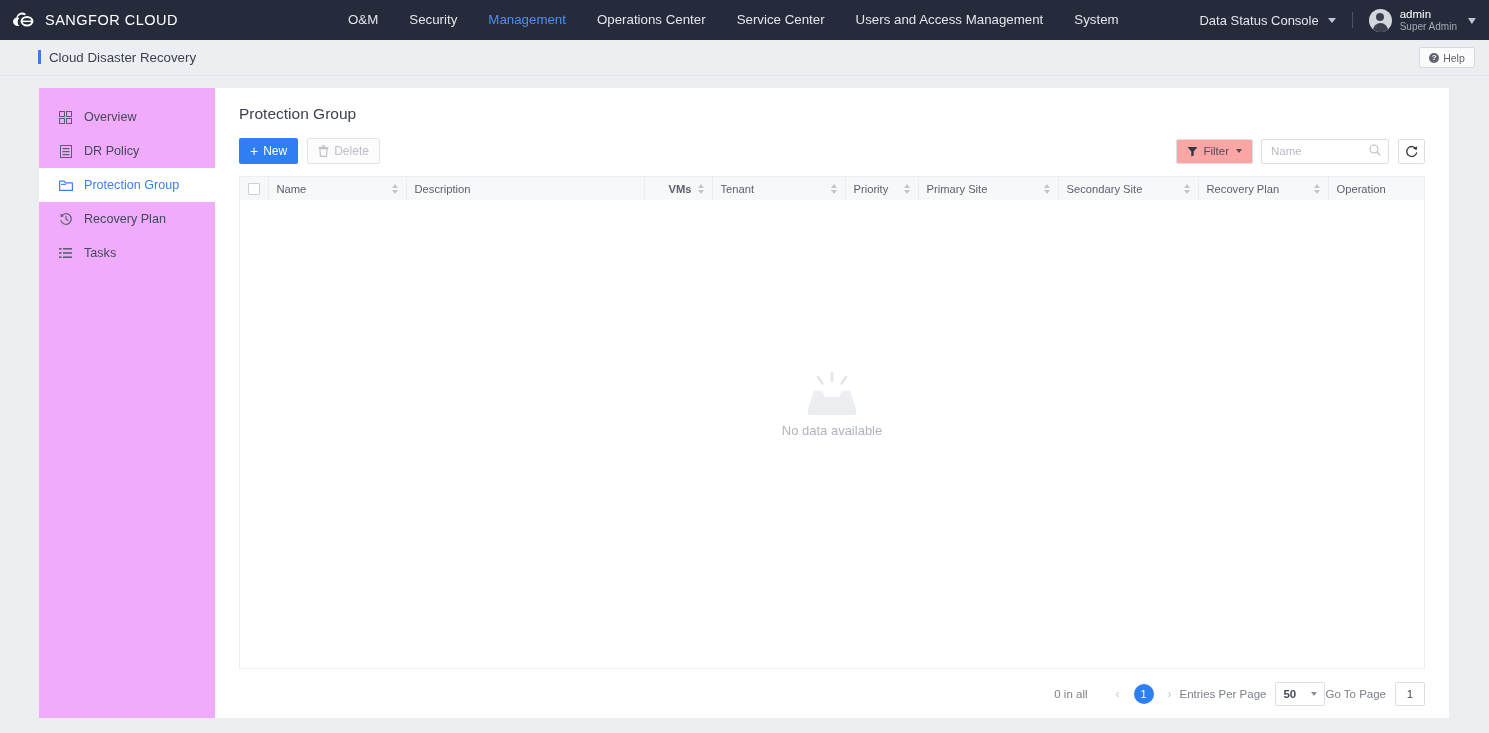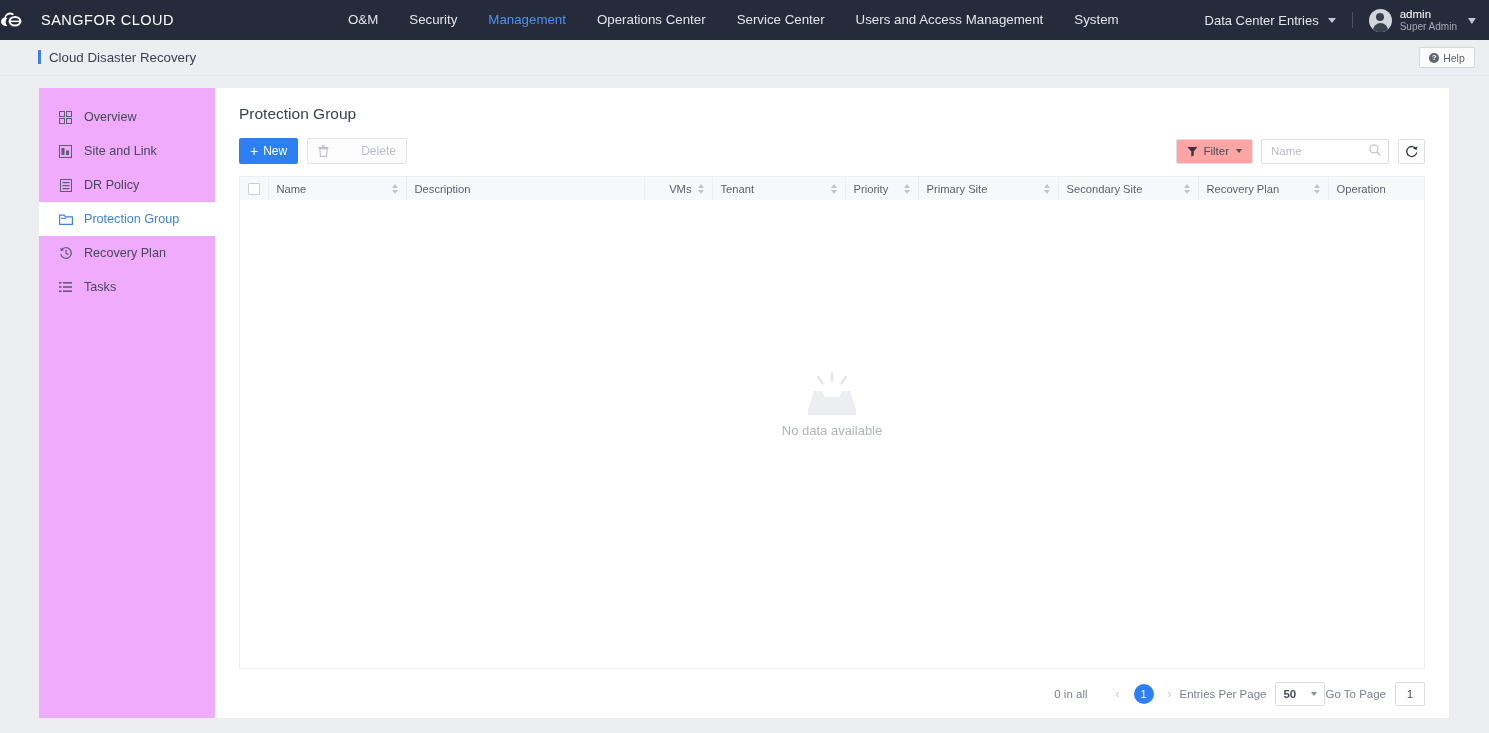--- a/index.html
+++ b/index.html
@@ -14,22 +14,22 @@
   
   .topnav {
     height: 40px;
     background: #252b3a;
     display: flex;
     align-items: center;
     position: relative;
   }
   .brand {
     display: flex; align-items: center;
+    padding-left: 12px;
     width: 300px;
-    gap: 8px;
   }
   .brand-logo { width: 24px; height: 20px; margin-right: 9px; flex: 0 0 auto; }
   .brand-text {
     color: #ffffff; font-size: 14.5px; letter-spacing: .5px;
     white-space: nowrap;
   }
   .nav-items {
     display: flex; align-items: center;
     position: absolute; left: 348px; top: 0; height: 40px;
   }
@@ -143,21 +143,21 @@
     height: 26px; background: #2d7ff2; color: #ffffff;
     border: none; border-radius: 2px; font-size: 12px;
     padding: 0 11px; display: flex; align-items: center;
     cursor: pointer; font-family: inherit;
   }
   .btn-new .plus { font-size: 14px; margin-right: 5px; line-height: 1; }
   .btn-del {
     height: 26px; background: #fcfcfd; color: #bcbfc7;
     border: 1px solid #e1e3e8; border-radius: 2px; font-size: 12px;
     padding: 0 10px; margin-left: 9px; display: flex; align-items: center;
-    cursor: pointer; font-family: inherit; gap: 27px;
+    cursor: pointer; font-family: inherit;
   }
   .trash { margin-right: 5px; display: flex; }
   .toolbar-right { display: flex; align-items: center; }
   .filter-btn {
     height: 25px; border: 1px solid #dcdee3; background: #fca5a5;
     border-radius: 2px; display: flex; align-items: center;
     padding: 0 10px; font-size: 11.5px; color: #4a4f5c; cursor: pointer;
   }
   .filter-btn .funnel { margin-right: 5px; display: flex; }
   .filter-btn .fcaret {
@@ -189,21 +189,21 @@
   table.tbl thead tr { background: #f7f8fa; height: 23px; }
   table.tbl th {
     font-weight: normal; font-size: 11.2px; color: #5b606c;
     text-align: left; padding: 0 8px; border-right: 1px solid #eceef1;
     position: relative; white-space: nowrap;
   }
   table.tbl th:last-child { border-right: none; }
   th.chk-col { width: 28px; padding: 0 0 0 8px; }
   th.num-col { text-align: right; padding-right: 6px; }
   .hdr-flex { display: flex; align-items: center; justify-content: space-between; }
-  .hdr-flex.rt { justify-content: flex-end; }
+  .hdr-flex.rt { justify-content: flex-end; font-weight: bold; }
   .sorter {
     display: inline-flex; flex-direction: column; margin-left: 6px;
     line-height: 0; flex: 0 0 auto;
   }
   .sorter i {
     display: block; width: 0; height: 0;
     border-left: 3.5px solid transparent; border-right: 3.5px solid transparent;
   }
   .sorter i.up { border-bottom: 4px solid #c2c5cc; margin-bottom: 2px; }
   .sorter i.dn { border-top: 4px solid #c2c5cc; }
@@ -277,21 +277,21 @@
     <span class="nav-item">Security</span>
     <span class="nav-item active">Management</span>
     <span class="nav-item">Operations Center</span>
     <span class="nav-item">Service Center</span>
     <span class="nav-item">Users and Access Management</span>
     <span class="nav-item">System</span>
   </div>
 
   <div class="nav-right">
     <div class="console-sel">
-      <span>Data Center Entries</span>
+      <span>Data Status Console</span>
       <span class="caret-d"></span>
     </div>
     <div class="vsep"></div>
     <div class="user-block">
       <span class="avatar"></span>
       <span class="user-names">
         <span class="user-name">admin</span>
         <span class="user-role">Super Admin</span>
       </span>
       <span class="user-caret">▾</span>
@@ -320,30 +320,20 @@
           <rect x="0.5" y="0.5" width="5" height="5" fill="none" stroke="#5b6070"></rect>
           <rect x="7.5" y="0.5" width="5" height="5" fill="none" stroke="#5b6070"></rect>
           <rect x="0.5" y="7.5" width="5" height="5" fill="none" stroke="#5b6070"></rect>
           <rect x="7.5" y="7.5" width="5" height="5" fill="none" stroke="#5b6070"></rect>
         </svg>
       </span>
       <span>Overview</span>
     </div>
 
 
-    <div class="side-item">
-      <span class="side-ico">
-        <svg width="13" height="13" viewBox="0 0 13 13">
-          <rect x="0.5" y="0.5" width="12" height="12" fill="none" stroke="#5b6070"></rect>
-          <rect x="2.5" y="3" width="3" height="7" fill="#5b6070"></rect>
-          <rect x="7" y="5.5" width="3" height="4.5" fill="#5b6070"></rect>
-        </svg>
-      </span>
-      <span>Site and Link</span>
-    </div>
 
     <div class="side-item">
       <span class="side-ico">
         <svg width="12" height="13" viewBox="0 0 12 13">
           <rect x="0.5" y="0.5" width="11" height="12" fill="none" stroke="#5b6070"></rect>
           <rect x="2.5" y="3" width="7" height="1.2" fill="#5b6070"></rect>
           <rect x="2.5" y="6" width="7" height="1.2" fill="#5b6070"></rect>
           <rect x="2.5" y="9" width="7" height="1.2" fill="#5b6070"></rect>
         </svg>
       </span>

